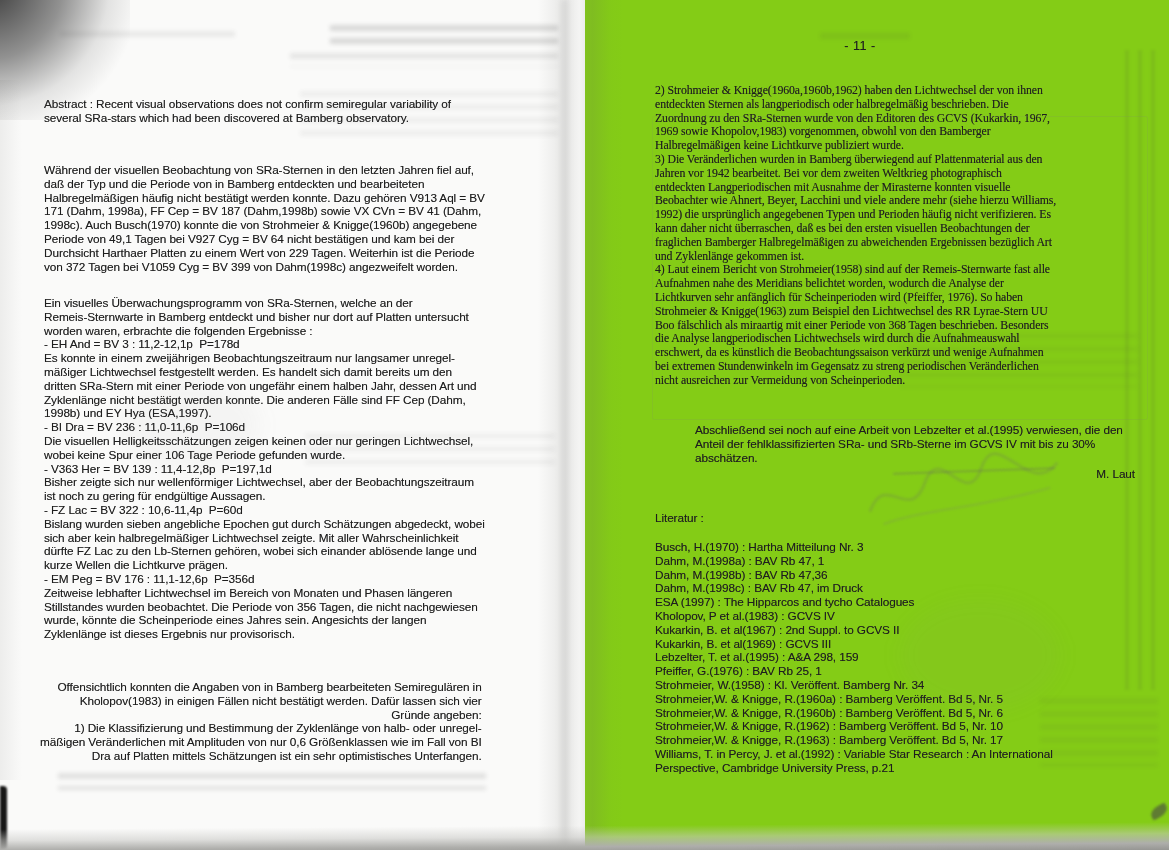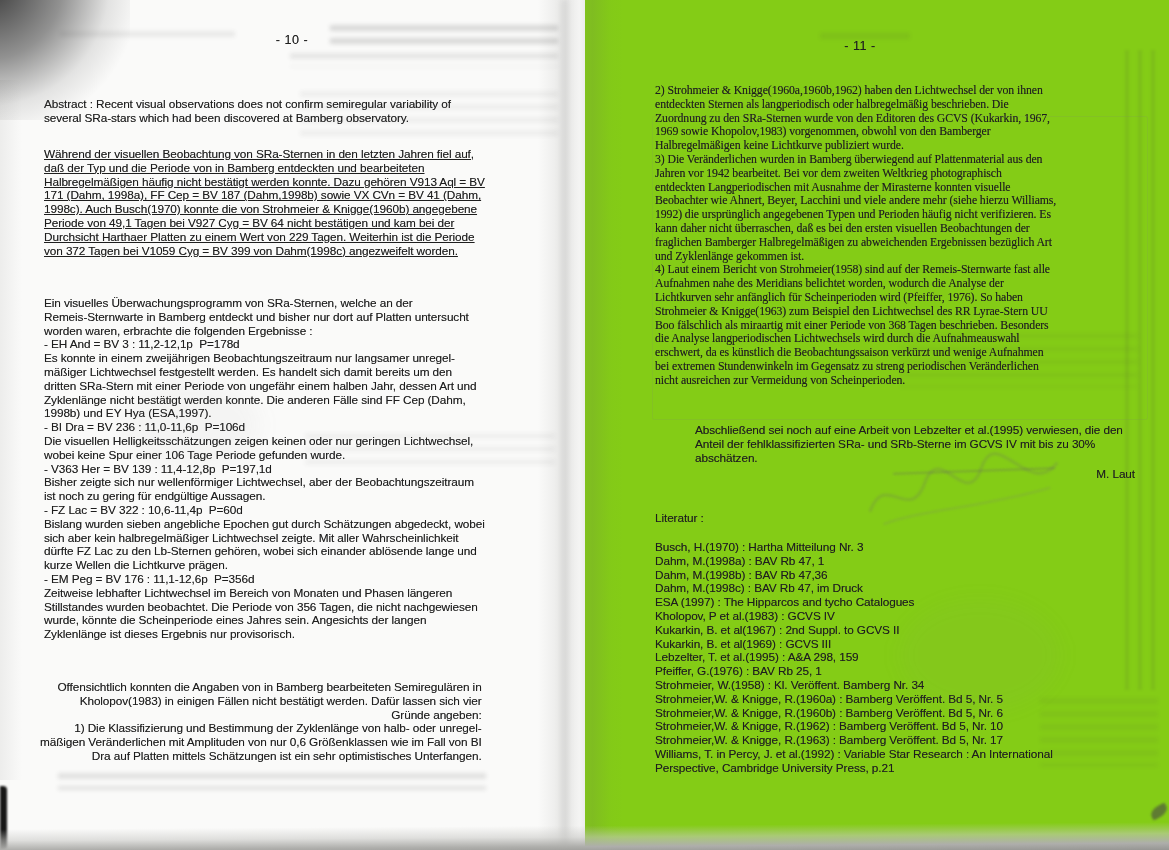--- a/index.html
+++ b/index.html
@@ -107,27 +107,26 @@
     background: rgba(100,100,98,0.30);
     filter: blur(0.8px);
     transform: rotate(-2deg);
   }
   .smudge { position: absolute; border-radius: 50%; filter: blur(10px); }
 </style>
 </head>
 <body>
 
 <div class="page" id="left-page">
-  <div class="page-text centered" style="left:44px; top:34px; width:496px; font-size:12.6px; letter-spacing:0.5px;">- 10 -</div>
 
 
   <div class="page-text" style="left:44px; top:98px;">Abstract : Recent visual observations does not confirm semiregular variability of
 several SRa-stars which had been discovered at Bamberg observatory.</div>
 
-  <div class="page-text" style="left:44px; top:148px;text-decoration:underline;">Während der visuellen Beobachtung von SRa-Sternen in den letzten Jahren fiel auf,
+  <div class="page-text" style="left:44px; top:164px;">Während der visuellen Beobachtung von SRa-Sternen in den letzten Jahren fiel auf,
 daß der Typ und die Periode von in Bamberg entdeckten und bearbeiteten
 Halbregelmäßigen häufig nicht bestätigt werden konnte. Dazu gehören V913 Aql = BV
 171 (Dahm, 1998a), FF Cep = BV 187 (Dahm,1998b) sowie VX CVn = BV 41 (Dahm,
 1998c). Auch Busch(1970) konnte die von Strohmeier &amp; Knigge(1960b) angegebene
 Periode von 49,1 Tagen bei V927 Cyg = BV 64 nicht bestätigen und kam bei der
 Durchsicht Harthaer Platten zu einem Wert von 229 Tagen. Weiterhin ist die Periode
 von 372 Tagen bei V1059 Cyg = BV 399 von Dahm(1998c) angezweifelt worden.</div>
 
   <div class="page-text" style="left:44px; top:297px;">Ein visuelles Überwachungsprogramm von SRa-Sternen, welche an der
 Remeis-Sternwarte in Bamberg entdeckt und bisher nur dort auf Platten untersucht

